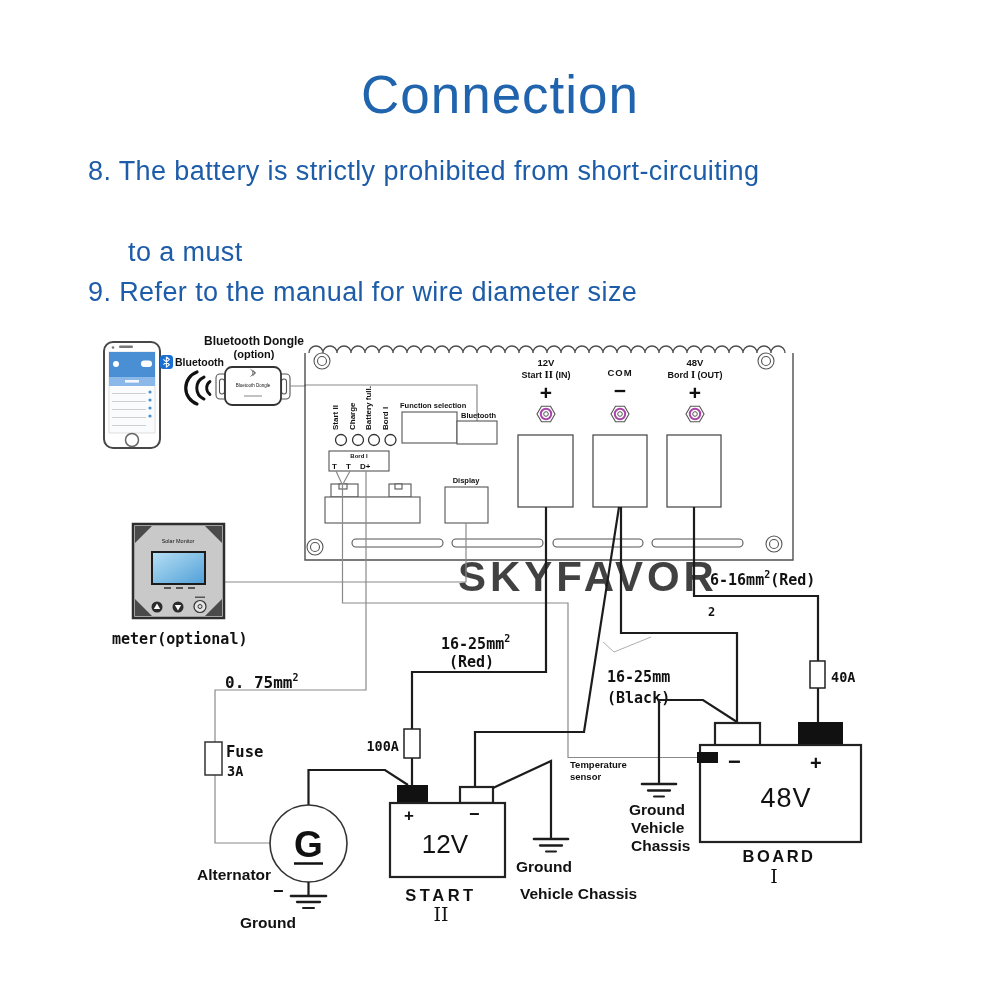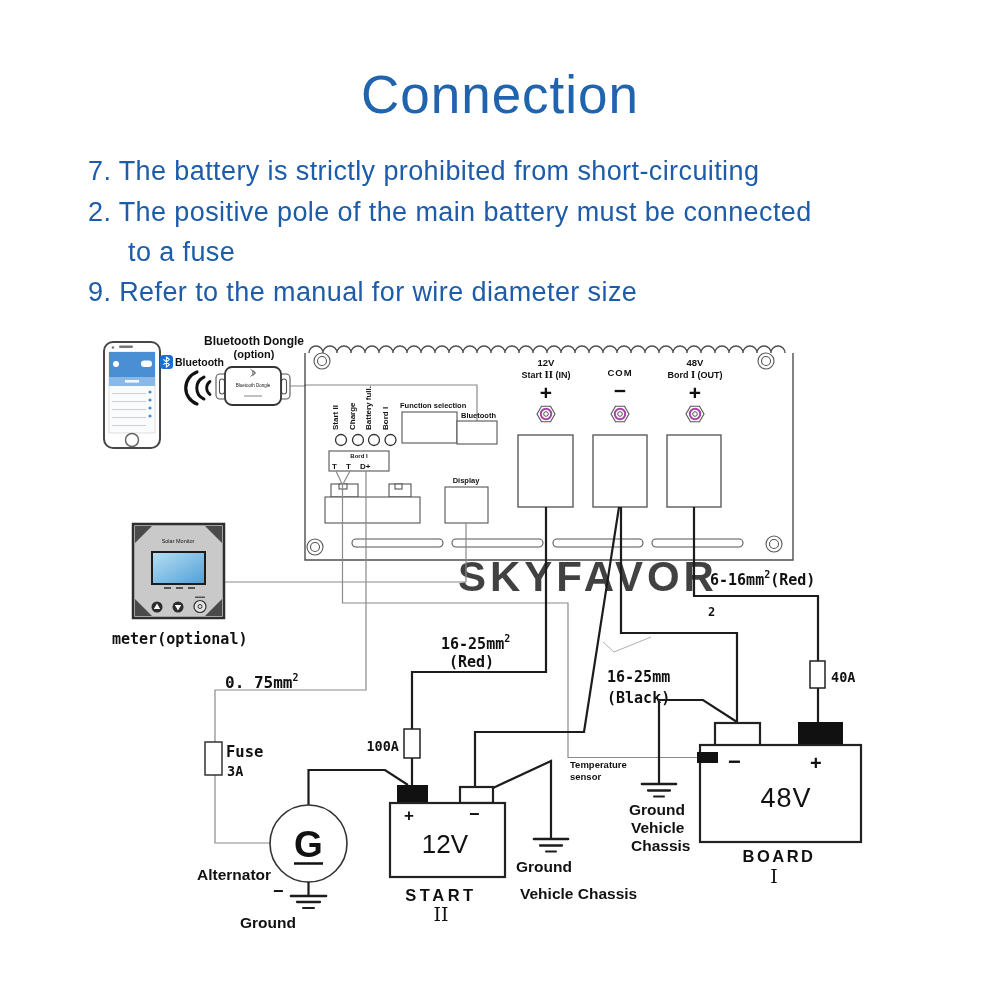--- a/index.html
+++ b/index.html
@@ -20,23 +20,22 @@
   .thin{stroke:#555;stroke-width:1.1;fill:#fff;}
   .gline{stroke:#1c1c1c;stroke-linecap:round;}
   .bstrip{position:absolute;left:0;top:987px;width:1000px;height:13px;background:#fbf5ee;border-top:1px solid #eee0d2;}
 </style>
 </head>
 <body>
 
 <div class="canvas">
 
   <div class="page-title">Connection</div>
-  <div class="inst i1">7. The battery is strictly prohibited from short-circuiting</div>
-  <div class="inst i2">2. The positive pole of the main battery must be connected</div>
-  <div class="inst i3">to a fuse</div>
+  <div class="inst i1">8. The battery is strictly prohibited from short-circuiting</div>
+  <div class="inst i3">to a must</div>
   <div class="inst i4">9. Refer to the manual for wire diameter size</div>
 
   <svg width="1000" height="1000" viewBox="0 0 1000 1000">
     <defs>
       <linearGradient id="lcdg" x1="0" y1="0" x2="1" y2="1">
         <stop offset="0" stop-color="#b8e0f4"></stop>
           <stop offset="1" stop-color="#4f9fd8"></stop>
       </linearGradient>
     </defs>
 

